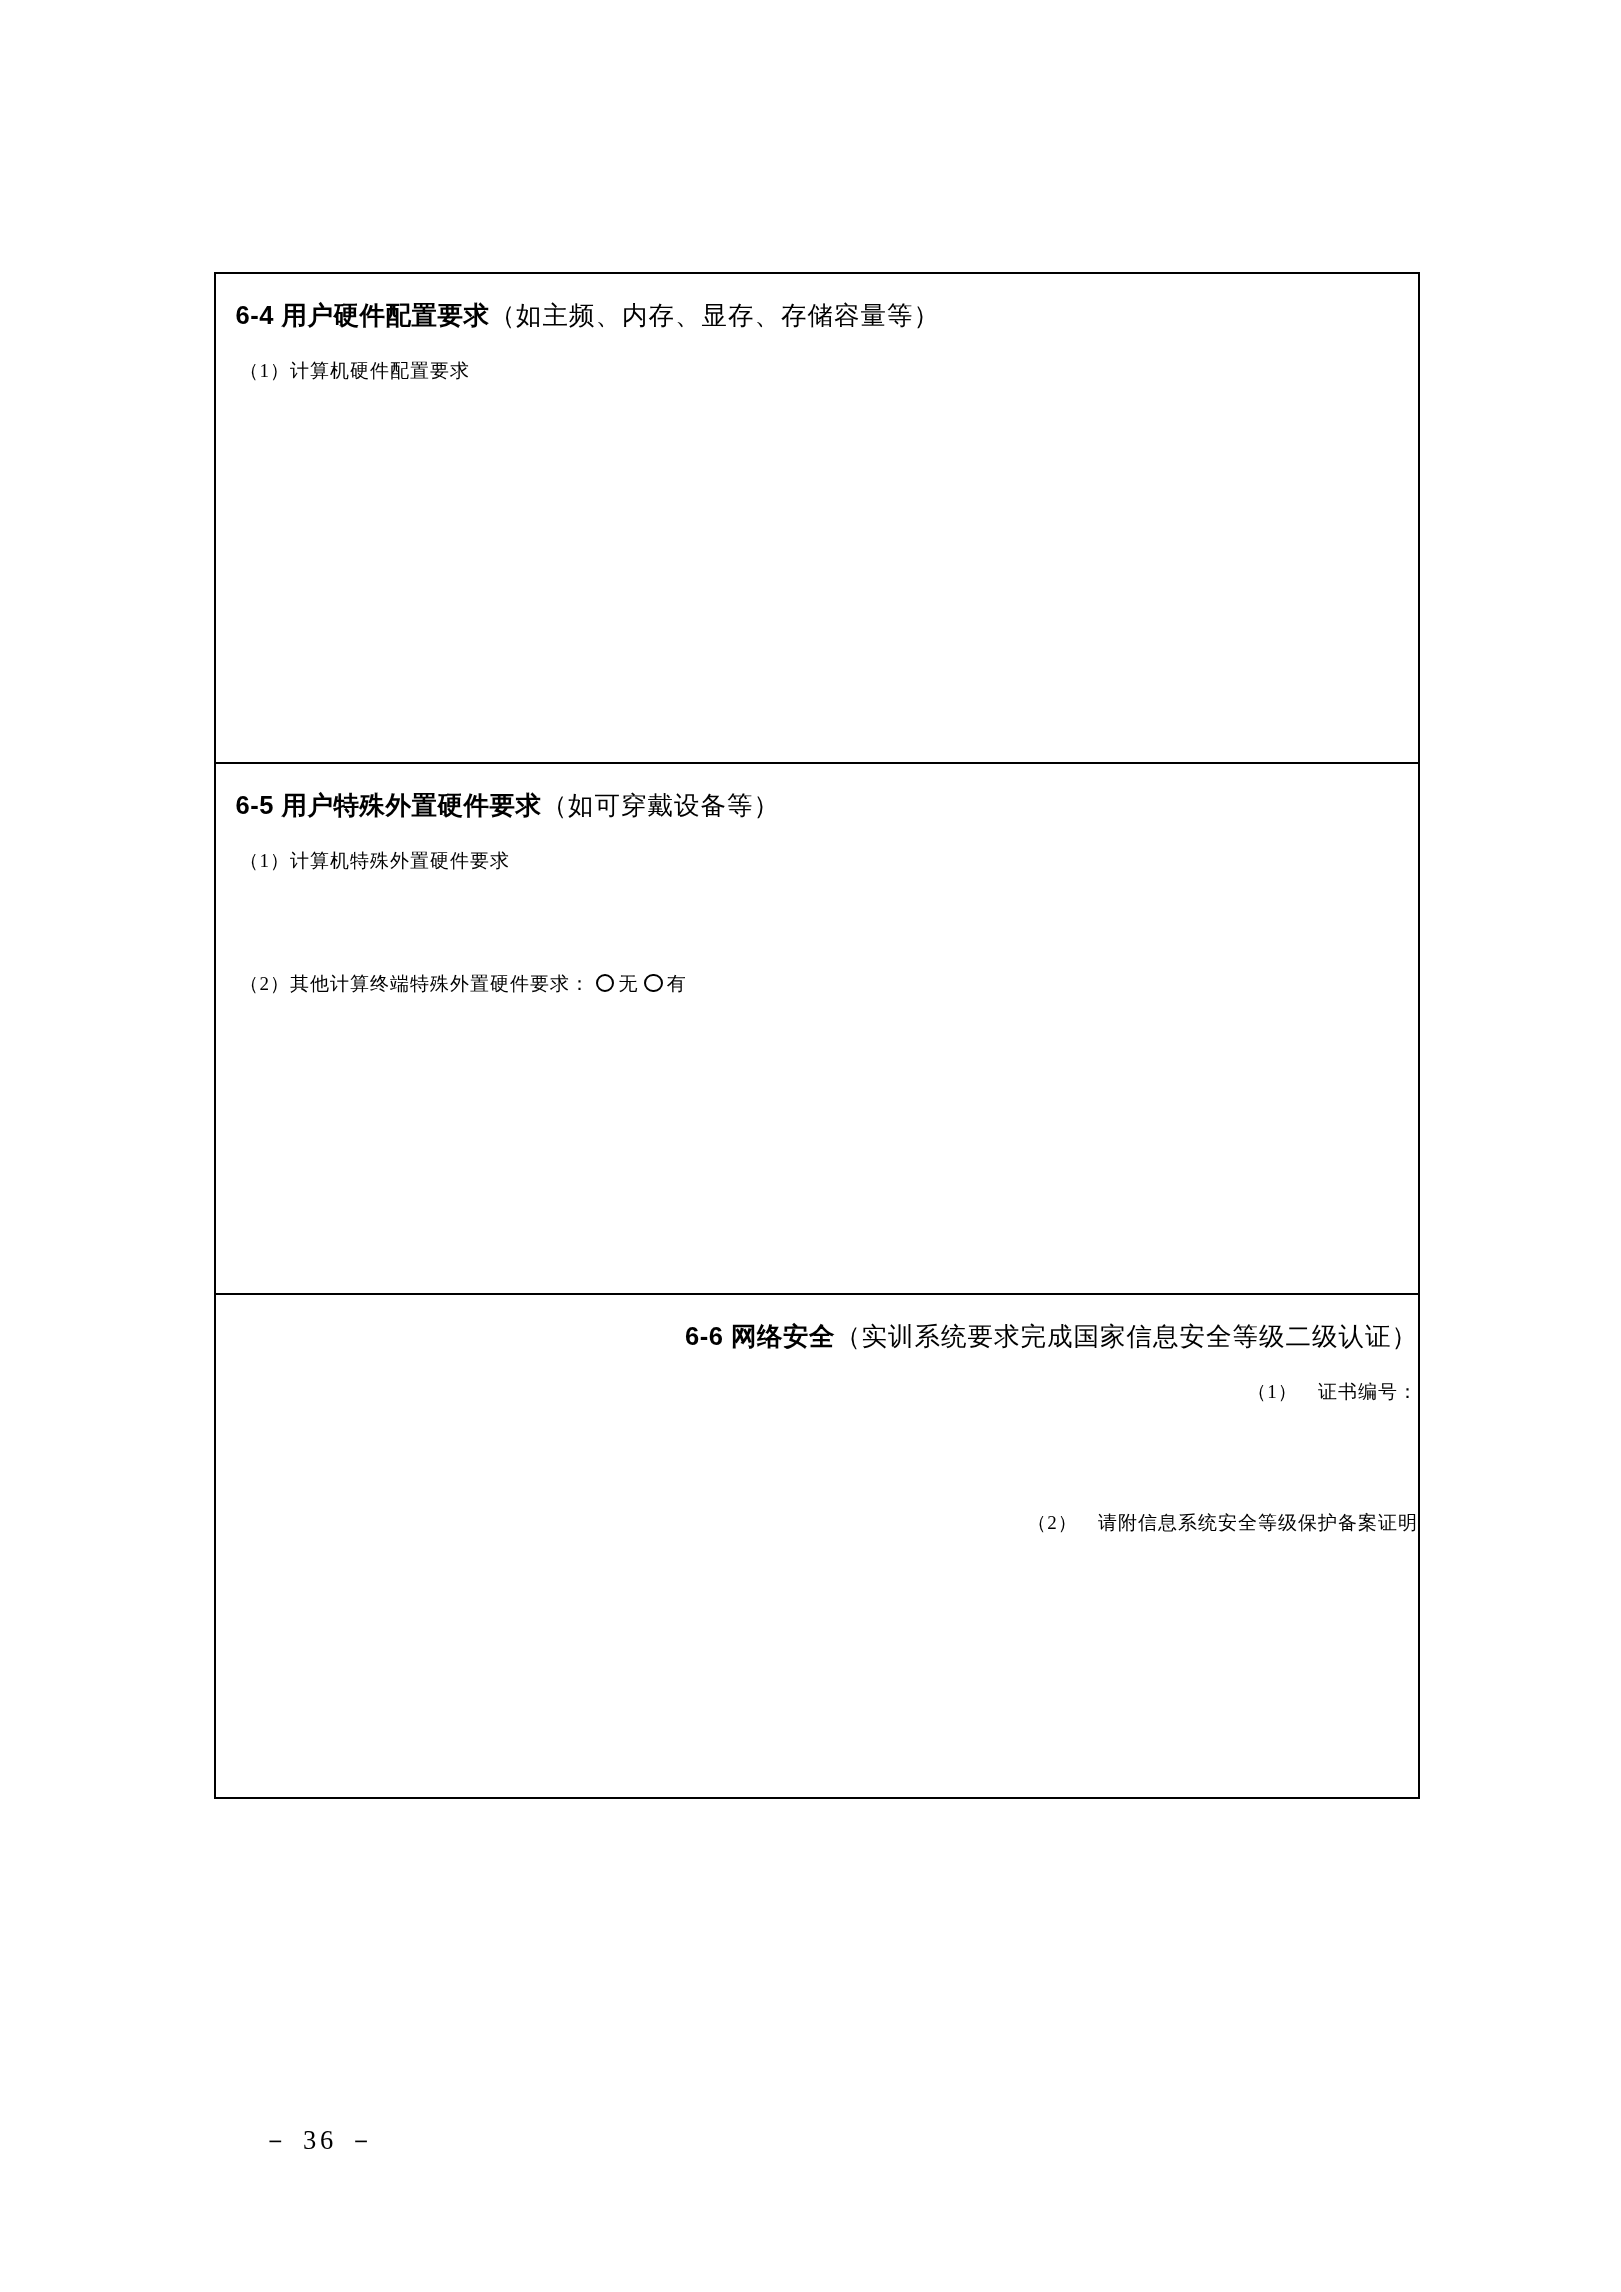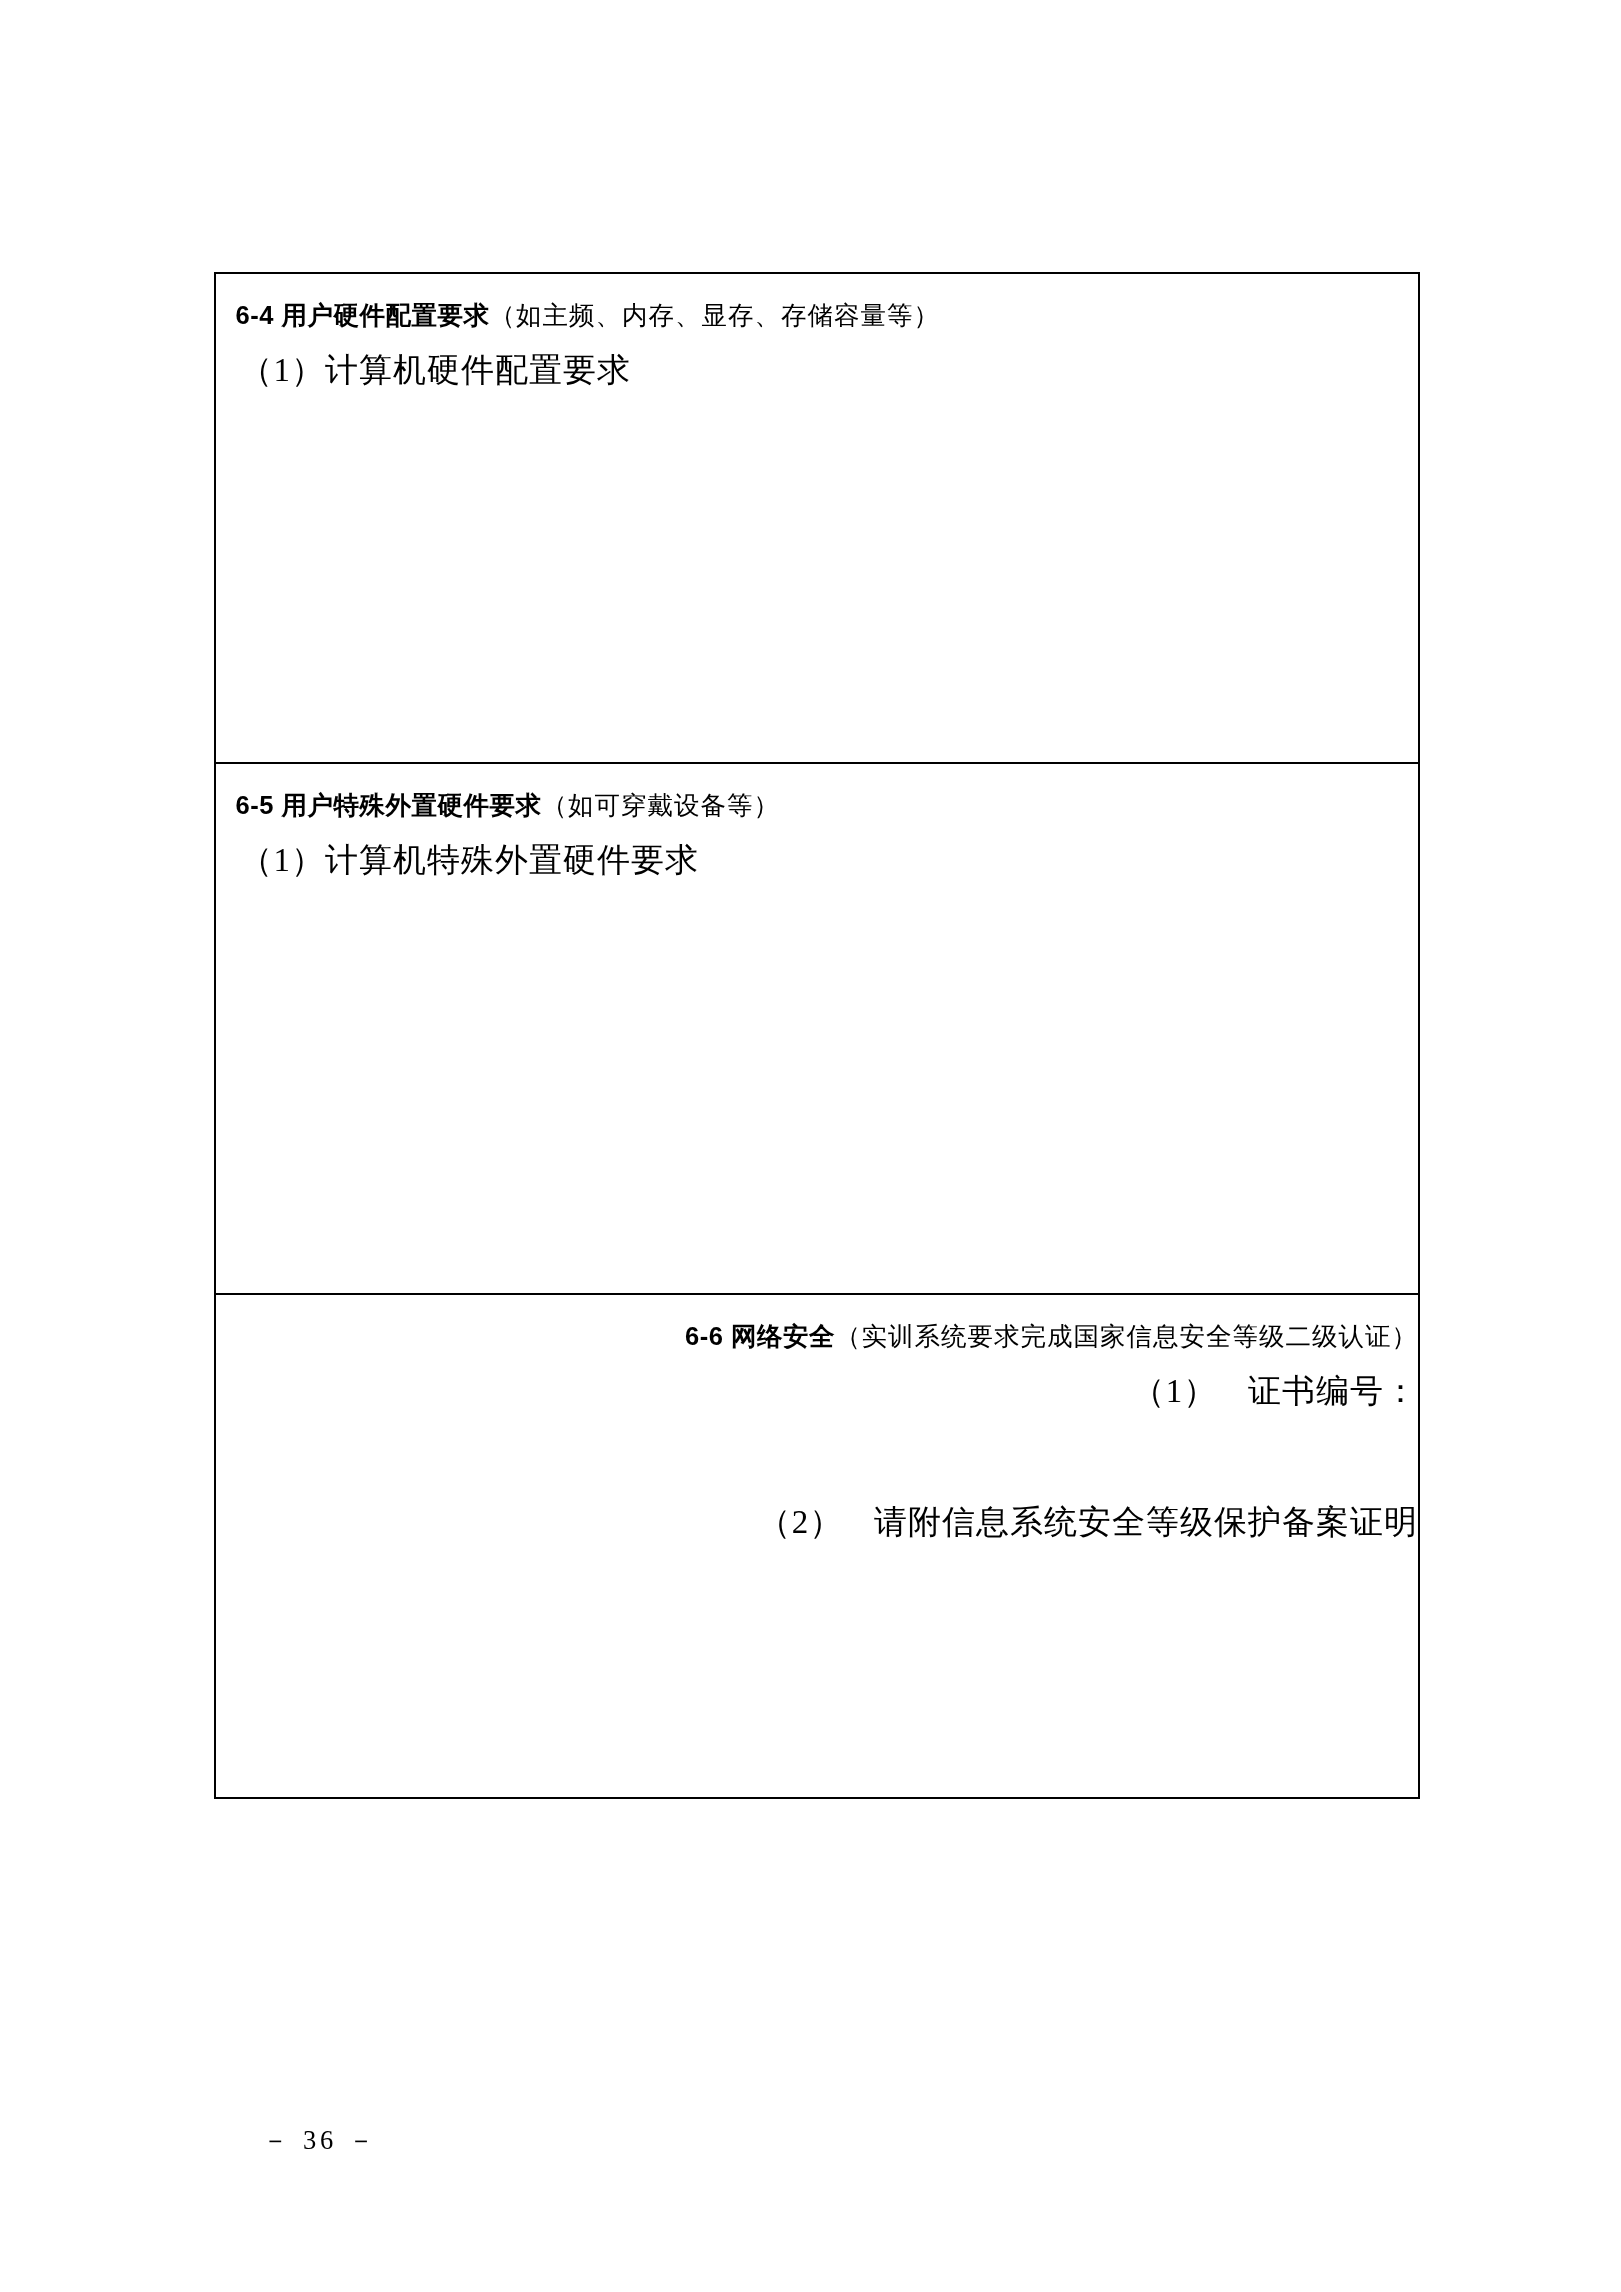--- a/index.html
+++ b/index.html
@@ -59,21 +59,21 @@
     font-weight: bold;
     font-family: "Liberation Sans", sans-serif;
     letter-spacing: 0.5px;
   }
   .heading .paren {
     font-family: "Liberation Serif", serif;
     font-weight: normal;
     letter-spacing: 1px;
   }
   .item {
-    font-size: 33px;
+    font-size: 19px;
     line-height: 37px;
     padding-left: 23.5px;
     letter-spacing: 1px;
     white-space: nowrap;
   }
   .item.gap1 { margin-top: 17.6px; }
   .item.gap2 { margin-top: 86px; }
   .item.gap3 { margin-top: 94px; }
   .subitem {
     font-size: 24.5px;
@@ -121,20 +121,23 @@
       </div>
     </div>
 
     <div class="section sec-h2">
       <div class="heading">
         <span class="bold">6-5</span><span class="bold"> </span><span class="bold">用户特殊外置硬件要求</span><span class="paren">（如可穿戴设备等）</span>
       </div>
       <div class="item gap1">
         <span>（1）</span><span>计算机特殊外置硬件要求</span>
       </div>
+      <div class="item gap2">
+        <span>（2）</span><span>其他计算终端特殊外置硬件要求：</span><span class="nowrap"><span class="radio"></span><span>无</span><span class="radio"></span><span>有</span></span>
+      </div>
     </div>
 
     <div class="section sec-h3 last">
       <div class="heading">
         <span class="bold">6-6</span><span class="bold">&nbsp;</span><span class="bold">网络安全</span><span class="paren">（实训系统要求完成国家信息安全等级二级认证）</span>
       </div>
       <div class="item gap1">
         <span>（1）</span><span class="idt">&nbsp;&nbsp;&nbsp;</span><span>证书编号：</span>
       </div>
       <div class="item gap3">

